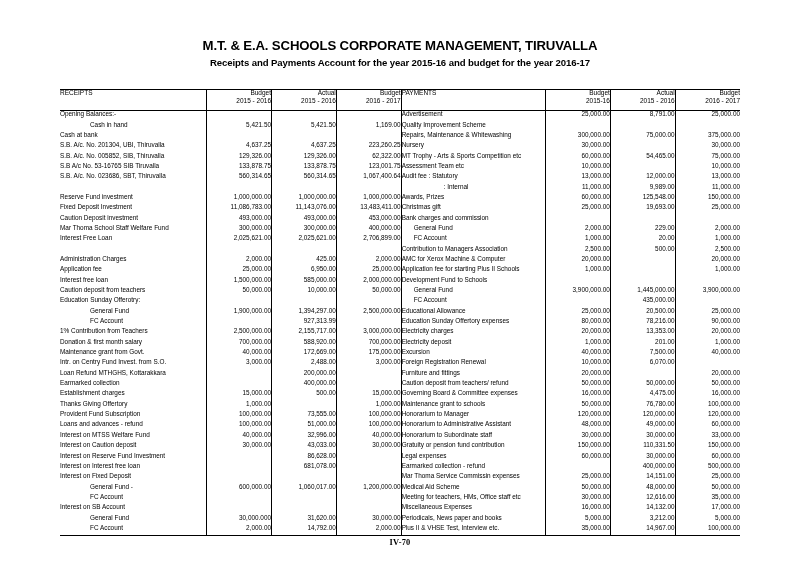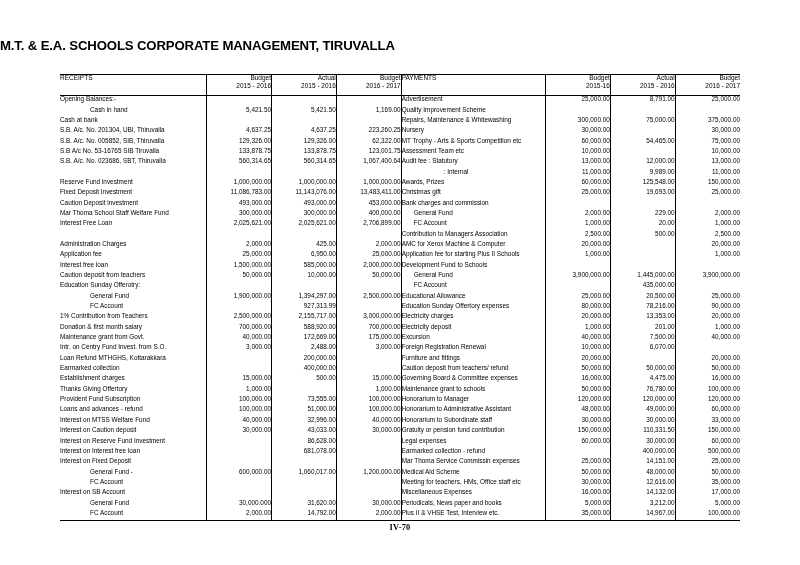--- a/index.html
+++ b/index.html
@@ -15,20 +15,21 @@
     overflow: hidden;
   }
   .page {
     position: relative;
     width: 800px;
     height: 565px;
     box-sizing: border-box;
     padding: 0;
   }
   .doc-header {
+    text-align: center;
     padding-top: 38px;
   }
   .doc-title {
     font-size: 13.2px;
     font-weight: bold;
     letter-spacing: -0.15px;
     line-height: 1.15;
   }
   .doc-subtitle {
     font-size: 9.6px;
@@ -106,20 +107,21 @@
     letter-spacing: 0.2px;
   }
 </style>
 </head>
 <body>
 
 <div class="page">
 
   <div class="doc-header">
     <div class="doc-title">M.T. &amp; E.A. SCHOOLS CORPORATE MANAGEMENT, TIRUVALLA</div>
+    <div class="doc-subtitle">Receipts and Payments Account for the year 2015-16 and budget for the year  2016-17</div>
   </div>
 
   <table class="ledger">
     <colgroup>
       <col class="c-label">
         <col class="c-num">
         <col class="c-num">
         <col class="c-num">
       <col class="c-rlabel">
         <col class="c-rnum">

